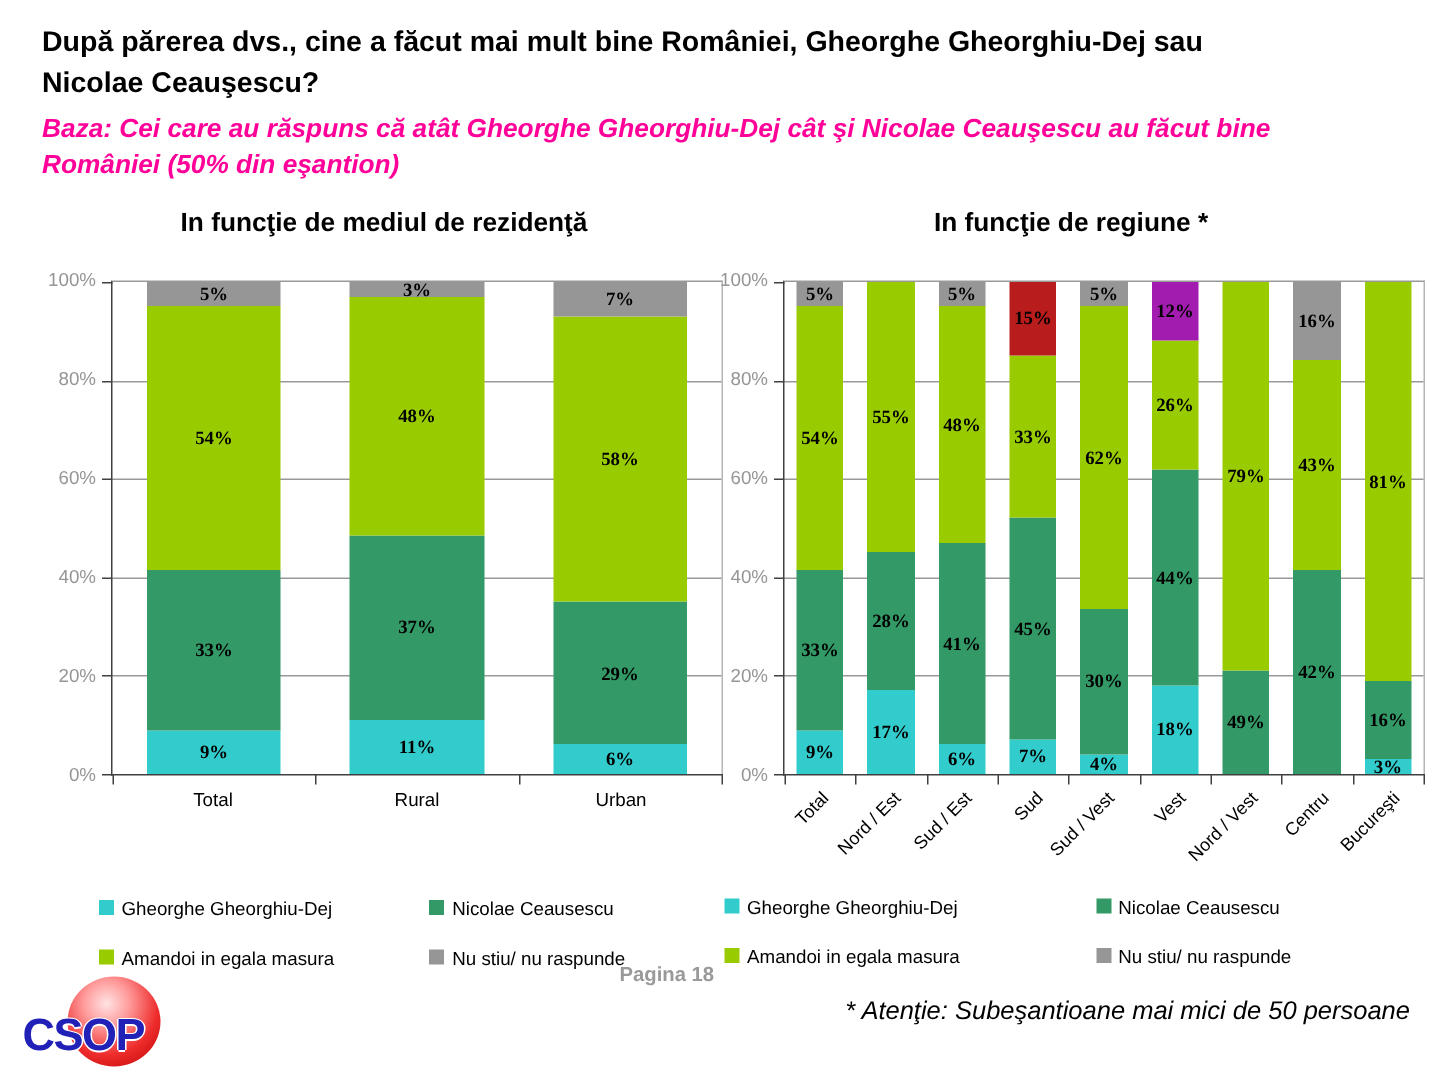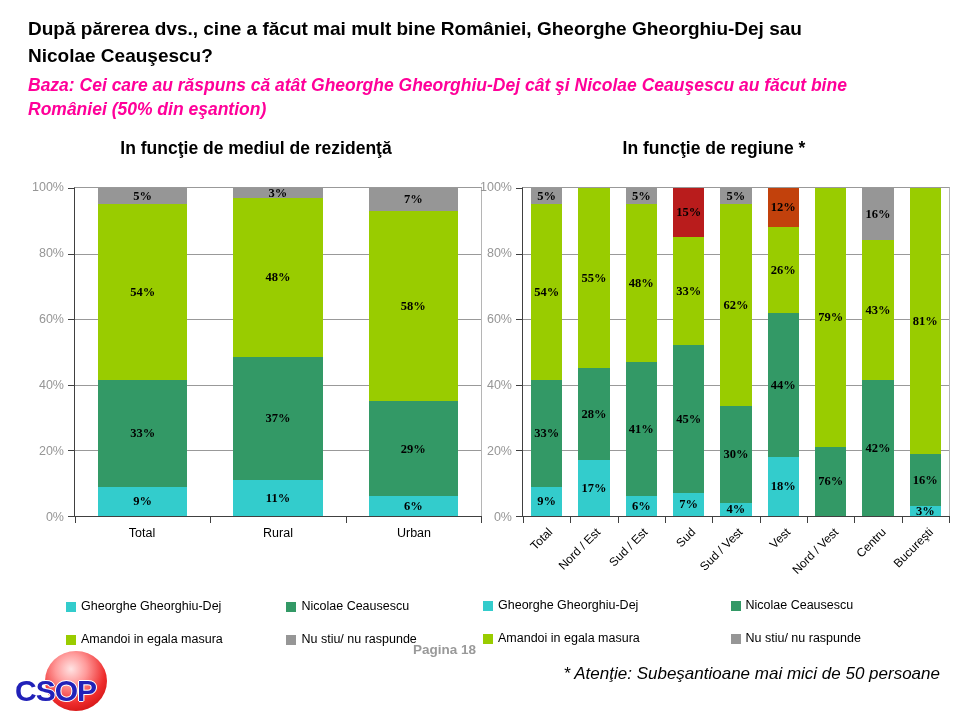--- a/index.html
+++ b/index.html
@@ -33,21 +33,21 @@
   .xlabels{margin-left:44px;position:relative;}
   #chart-left .xlabels{display:flex;height:34px;padding-top:9px;box-sizing:border-box;}
   #chart-left .xcat{flex:1;text-align:center;font-size:12.5px;}
   #chart-right .xlabels{height:68px;}
   .xrot-anchor{position:absolute;top:8px;width:0;height:0;}
   .xrot{position:absolute;right:0;top:0;transform:rotate(-45deg);transform-origin:100% 0;font-size:12px;white-space:nowrap;}
 
   .legend{display:grid;grid-template-columns:53% 47%;row-gap:19px;}
   #chart-left .legend{margin-top:49px;padding-left:36px;}
   #chart-right .legend{margin-top:14px;padding-left:5px;}
-  .legend-item{display:flex;align-items:center;gap:5px;font-size:12.5px;line-height:1.1;}
+  .legend-item{display:flex;align-items:flex-start;gap:5px;font-size:12.5px;line-height:1.1;}
   .swatch{width:10px;height:10px;flex:none;display:inline-block;}
 
   .logo{position:absolute;left:15px;top:650px;width:130px;height:64px;}
   .ball{position:absolute;left:30px;top:1px;width:62px;height:60px;border-radius:50%;
         background:radial-gradient(circle at 42% 30%, #ffe3e3 0%, #ff9a9a 28%, #ee2c2c 62%, #b80000 100%);}
   .logo-text{position:absolute;left:0;top:24px;font-size:30px;font-weight:bold;color:#2121b8;letter-spacing:-1px;
         text-shadow:1px 0 0 #fff,-1px 0 0 #fff,0 1px 0 #fff,0 -1px 0 #fff;}
   .pagina{position:absolute;left:413px;top:642px;color:#999;font-weight:bold;font-size:13.5px;}
   .footnote{position:absolute;right:20px;top:664px;font-size:17px;font-weight:normal;font-style:italic;color:#000;white-space:nowrap;}
 </style>
@@ -264,29 +264,29 @@
               <div class="bar">
                 <div class="seg" style="height: 18%; background: rgb(51, 204, 204);">
                   <span class="seglabel">18%</span>
                 </div>
                 <div class="seg" style="height: 44%; background: rgb(51, 153, 102);">
                   <span class="seglabel">44%</span>
                 </div>
                 <div class="seg" style="height: 26%; background: rgb(153, 204, 0); justify-content: center;">
                   <span class="seglabel">26%</span>
                 </div>
-                <div class="seg" style="height: 12%; background: #c2410c;">
+                <div class="seg" style="height: 12%; background: #a21caf;">
                   <span class="seglabel">12%</span>
                 </div>
               </div>
             </div>
             <div class="cell">
               <div class="bar">
                 <div class="seg" style="height: 21%; background: rgb(51, 153, 102);">
-                  <span class="seglabel">76%</span>
+                  <span class="seglabel">49%</span>
                 </div>
                 <div class="seg" style="height: 79%; background: rgb(153, 204, 0);">
                   <span class="seglabel">79%</span>
                 </div>
               </div>
             </div>
             <div class="cell">
               <div class="bar">
                 <div class="seg" style="height: 41.5842%; background: rgb(51, 153, 102);">
                   <span class="seglabel">42%</span>

